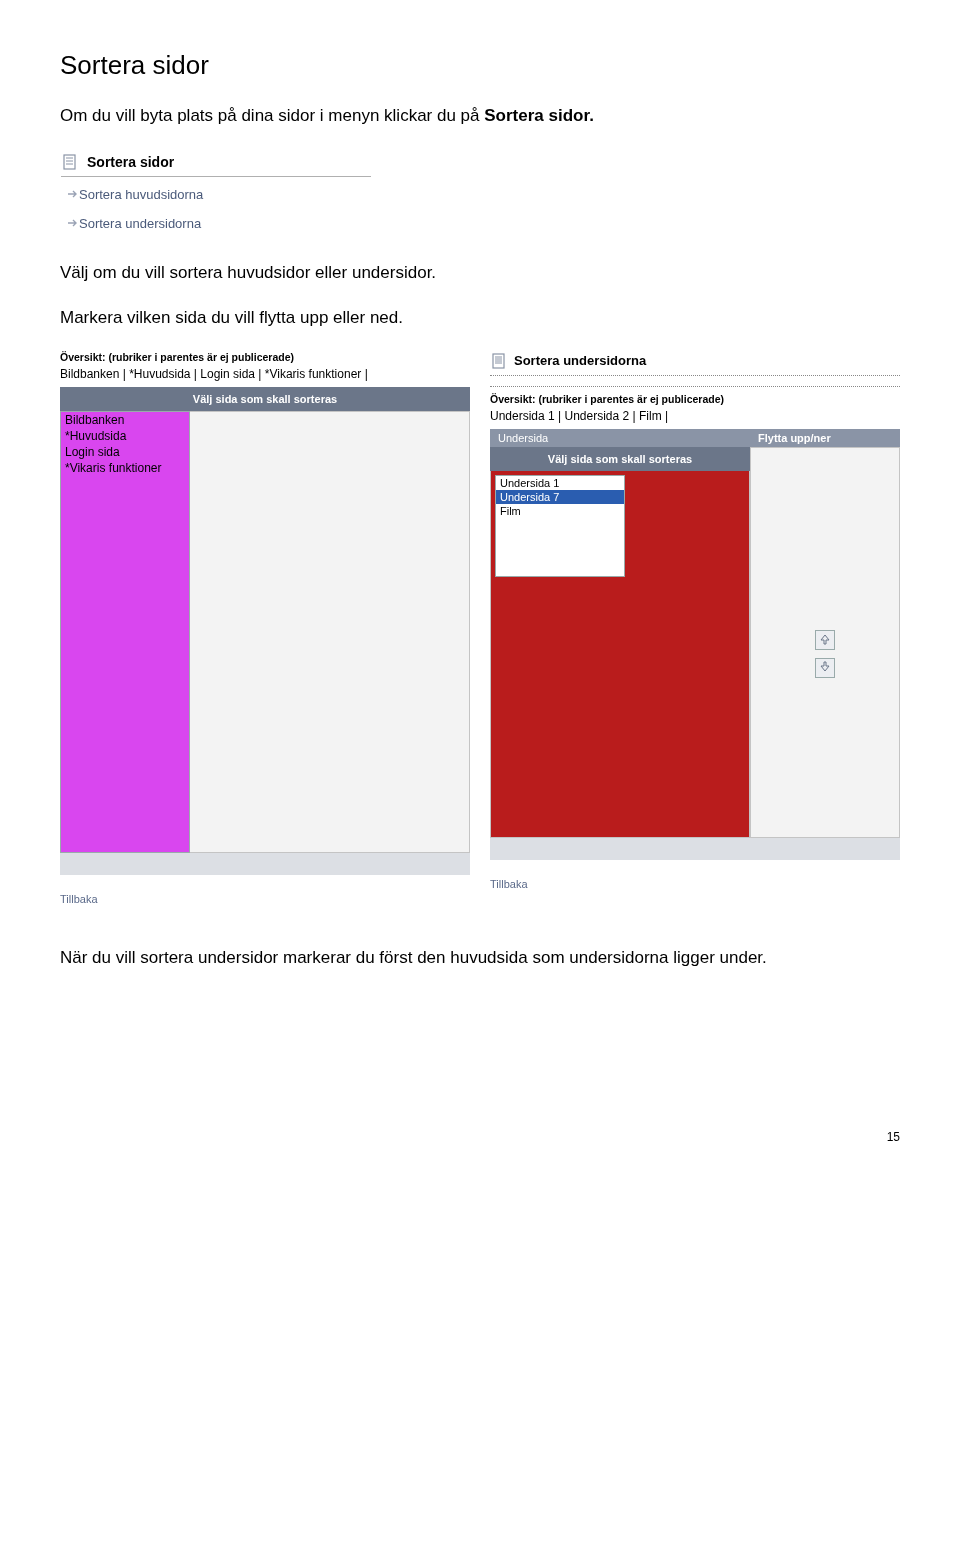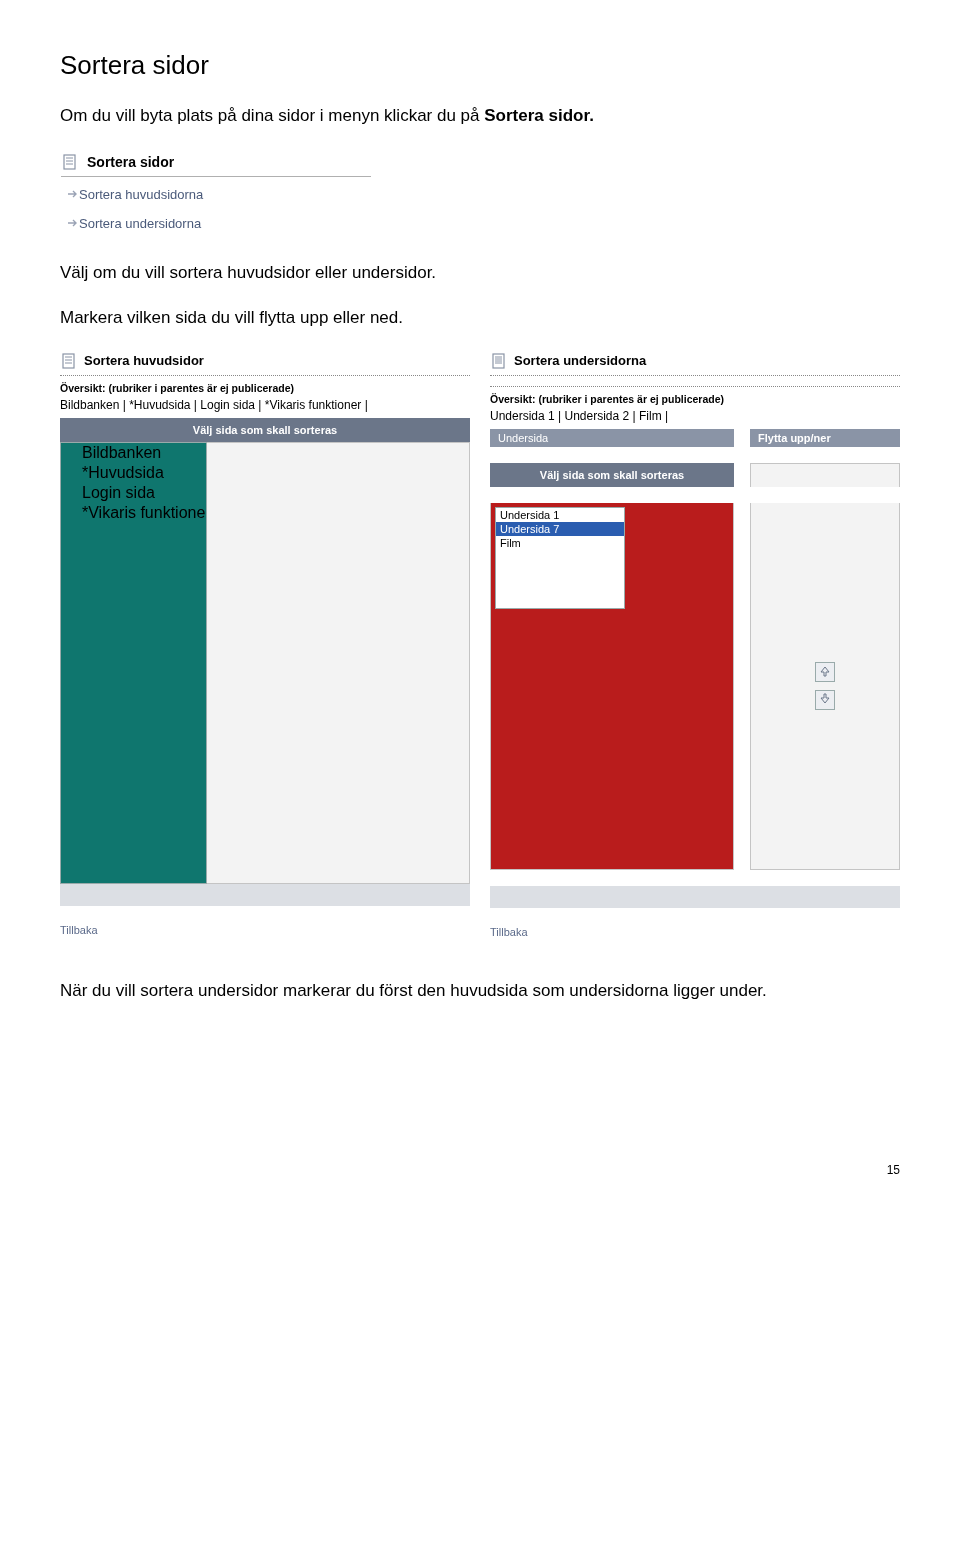--- a/index.html
+++ b/index.html
@@ -91,38 +91,37 @@
     text-align: center;
   }
   .lp-body {
     display: flex;
     background: #fff;
   }
   .lp-list {
     border: 1px solid #9aa;
     width: 128px;
     height: 440px;
-    background: #0f766e;
-    font-size: 16px;
+    background: #d946ef;
+    font-size: 12px;
     overflow: auto;
-    padding-left: 17px;
   }
   .lp-list .item { padding: 1px 4px; white-space: nowrap; }
   .lp-right {
     flex: 1;
     border: 1px solid #c4c4c4;
     border-left: none;
     background: #f3f3f3;
   }
   .lp-footerbar { height: 22px; background: #dcdfe4; }
   .tillbaka { font-size: 11px; color: #5b6a8a; text-decoration: none; display:inline-block; margin-top: 18px; }
 
   
   .rightpanel { width: 420px; }
-  .rp-grid { display:grid; grid-template-columns: 1fr 150px; gap: 16px; }
+  .rp-grid { display:grid; grid-template-columns: 1fr 150px; gap: 0; }
   .rp-hdrL, .rp-hdrR { background:#8a94a6; color:#fff; font-size:11px; padding:3px 8px; }
   .rp-sub { background:#6b7689; color:#fff; font-weight:bold; font-size:11px; padding:6px 8px; text-align:center; }
   .rp-list {
     border:1px solid #9aa; width: 128px; height: 100px; background:#fff; font-size:11px;
   }
   .rp-list .item { padding: 1px 4px; white-space:nowrap; }
   .rp-list .item.sel { background:#2a5db0; color:#fff; }
   .rp-leftcell { background:#b91c1c; border:1px solid #c4c4c4; border-top:none; padding:4px 4px 260px; }
   .rp-rightcell { background:#f3f3f3; border:1px solid #c4c4c4; border-top:none; display:flex; flex-direction:column; align-items:center; justify-content:center; gap:8px; }
   .updown-btn {
@@ -172,31 +171,20 @@
     <a href="#">Sortera undersidorna</a>
   </div>
 </div>
 
 <div class="bodytext">Välj om du vill sortera huvudsidor eller undersidor.</div>
 <div class="bodytext">Markera vilken sida du vill flytta upp eller ned.</div>
 
 <div class="panels">
 
   <div class="panel leftpanel">
-    <div class="phdr">
-      <span class="doc-icon">
-        <svg width="14" height="16" viewBox="0 0 14 16">
-            <rect x="1" y="1" width="11" height="14" fill="none" stroke="#8a94a6" stroke-width="1.2"></rect>
-            <line x1="3" y1="4" x2="10" y2="4" stroke="#8a94a6"></line>
-            <line x1="3" y1="7" x2="10" y2="7" stroke="#8a94a6"></line>
-            <line x1="3" y1="10" x2="10" y2="10" stroke="#8a94a6"></line>
-          </svg>
-      </span>
-      <span class="ptitle">Sortera huvudsidor</span>
-    </div>
     <div class="smallbold">Översikt: (rubriker i parentes är ej publicerade)</div>
     <div class="smalltext">Bildbanken | *Huvudsida | Login sida | *Vikaris funktioner |</div>
 
     <div class="lp-sub">Välj sida som skall sorteras</div>
     <div class="lp-body">
       <div class="lp-list">
         <div class="item">Bildbanken</div>
         <div class="item">*Huvudsida</div>
         <div class="item">Login sida</div>
         <div class="item">*Vikaris funktioner</div>

